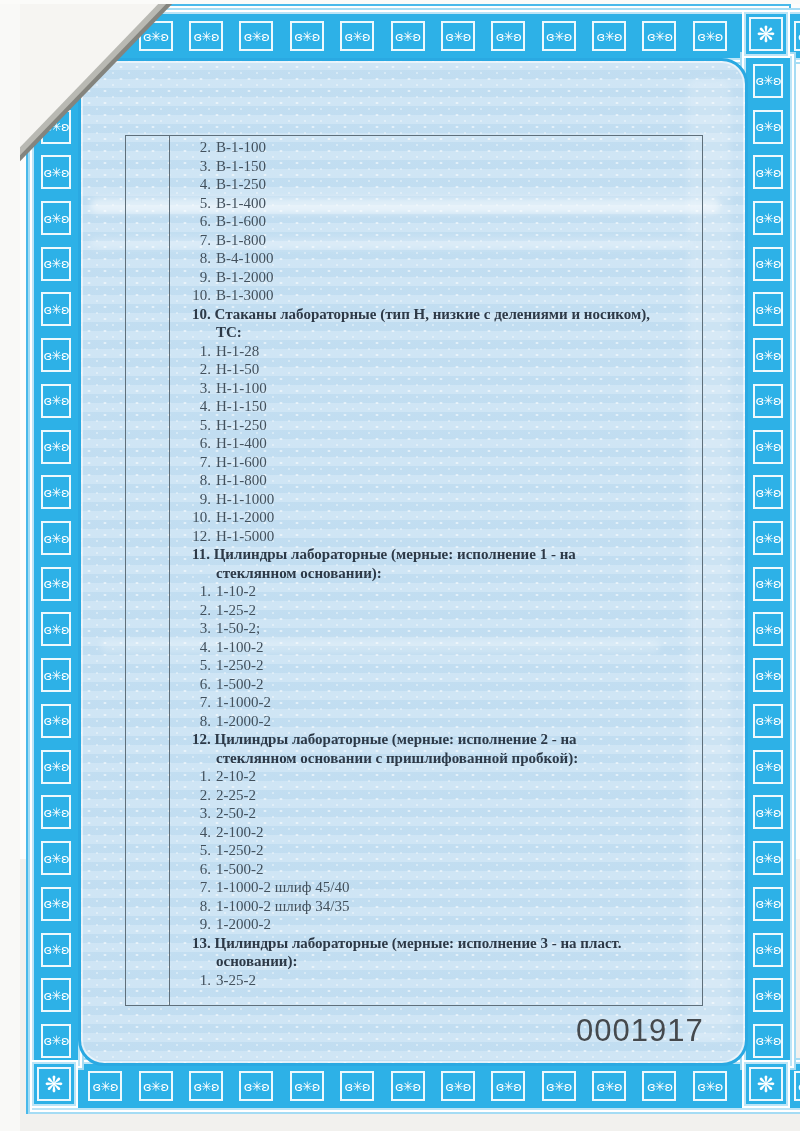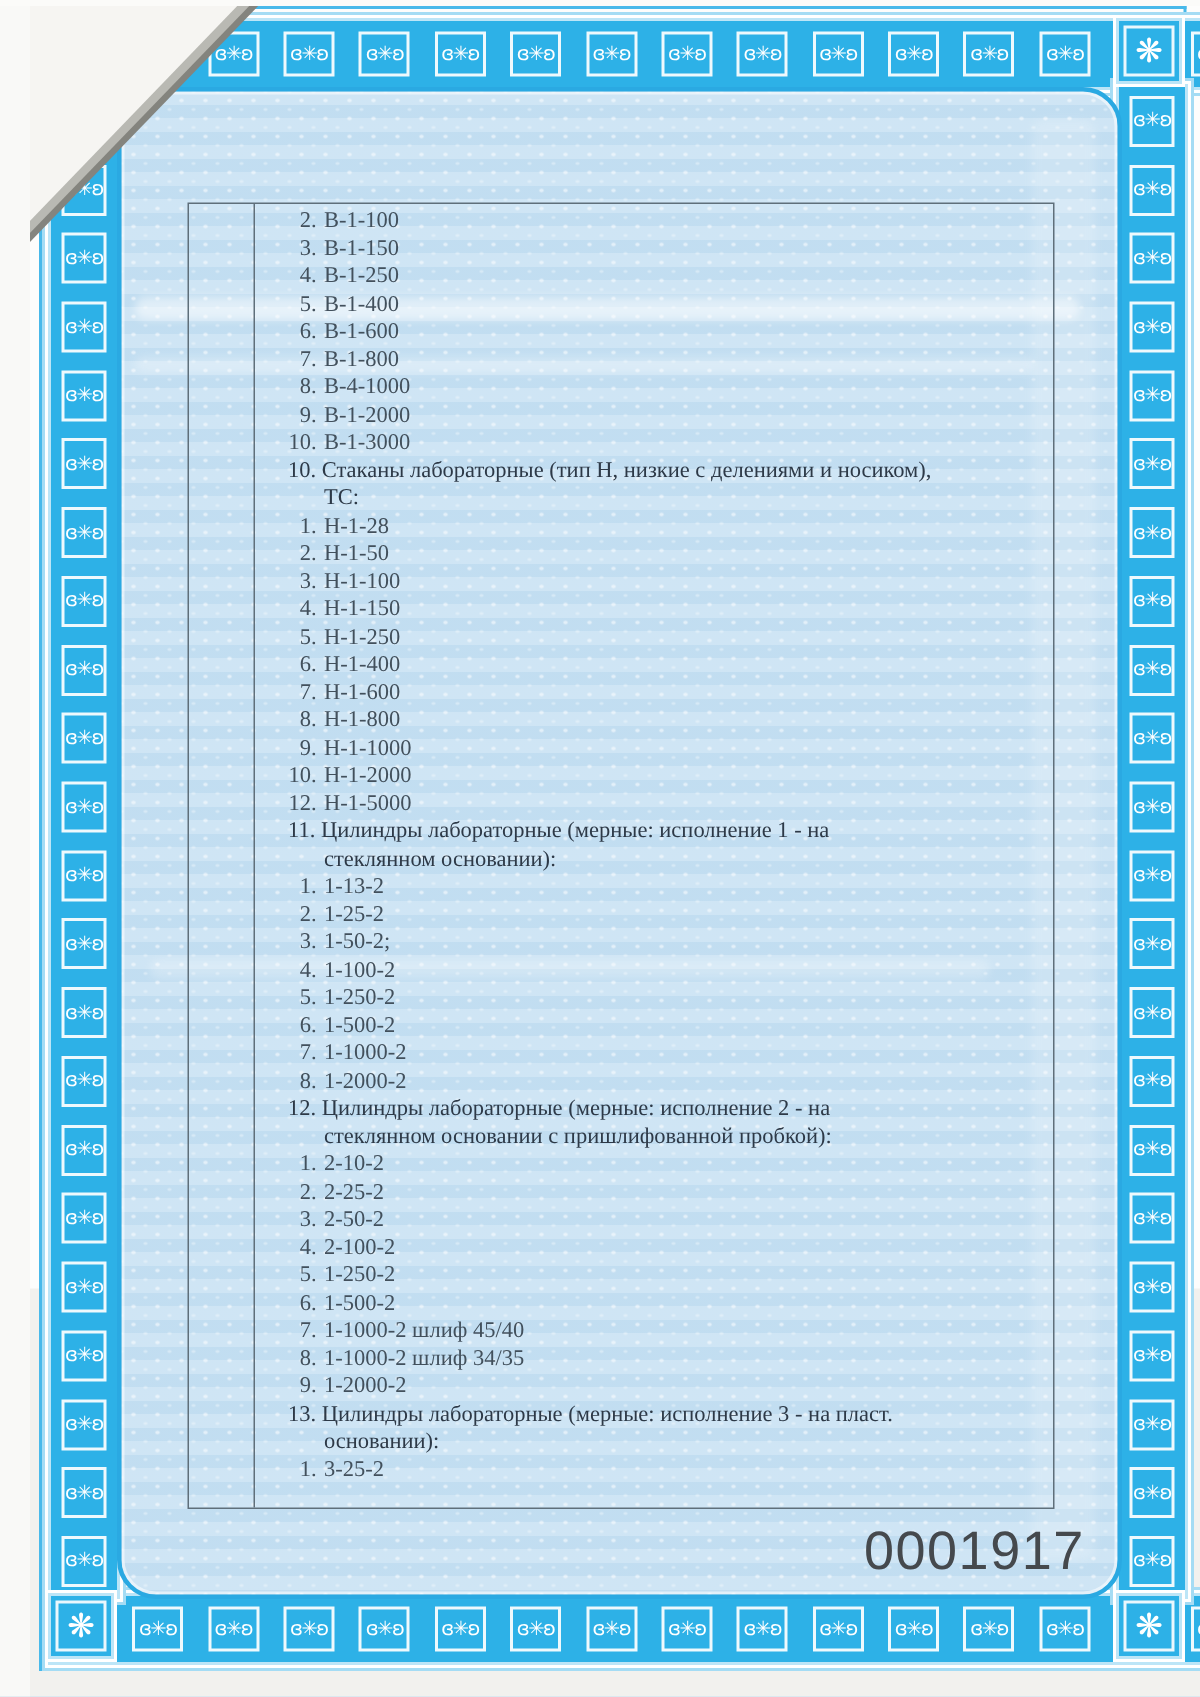--- a/index.html
+++ b/index.html
@@ -71,32 +71,32 @@
     position:absolute;left:125px;top:135px;width:578px;height:871px;
     border:1px solid #5f6f7a;box-sizing:border-box;
   }
   .doc-table .divider{position:absolute;left:43px;top:0;bottom:0;width:1px;background:#5f6f7a;}
   .cell{
     position:absolute;left:44px;top:0;right:0;bottom:0;overflow:hidden;
     padding:2px 6px 0 22px;box-sizing:border-box;
     font-size:15px;line-height:18.5px;color:#42505c;
   }
   .sec-heading{
-    font-weight:normal;color:#2d3947;white-space:pre-wrap;
+    font-weight:bold;color:#2d3947;white-space:pre-wrap;
     padding-left:24px;text-indent:-24px;
   }
   .item{display:flex;}
   .item .num{flex:none;width:19px;text-align:right;}
   .item .val{padding-left:5px;text-align:right;}
 
   
   .serial{
-    position:absolute;left:576px;top:1013px;width:140px;text-align:center;
+    position:absolute;left:576px;top:1013px;width:140px;text-align:left;
     font-family:"Liberation Sans","DejaVu Sans",sans-serif;
-    font-size:36px;letter-spacing:1px;color:#45494d;
+    font-size:31px;letter-spacing:1px;color:#45494d;
   }
 
   
   .fold-shadow{
     position:absolute;left:0;top:0;width:0;height:0;
     border-left:176px solid #87878131;border-left-color:#84847e;border-bottom:182px solid transparent;
   }
   .fold-mid{
     position:absolute;left:0;top:0;width:0;height:0;
     border-left:170px solid #b9b9b3;border-bottom:176px solid transparent;
@@ -293,21 +293,21 @@
             <span class="val">Н-1-2000</span>
           </div>
           <div class="item">
             <span class="num">12.</span>
             <span class="val">Н-1-5000</span>
           </div>
           <div class="sec-heading">11. Цилиндры лабораторные (мерные: исполнение 1 - на
 стеклянном основании):</div>
           <div class="item">
             <span class="num">1.</span>
-            <span class="val">1-13-2</span>
+            <span class="val">1-10-2</span>
           </div>
           <div class="item">
             <span class="num">2.</span>
             <span class="val">1-25-2</span>
           </div>
           <div class="item">
             <span class="num">3.</span>
             <span class="val">1-50-2;</span>
           </div>
           <div class="item">

